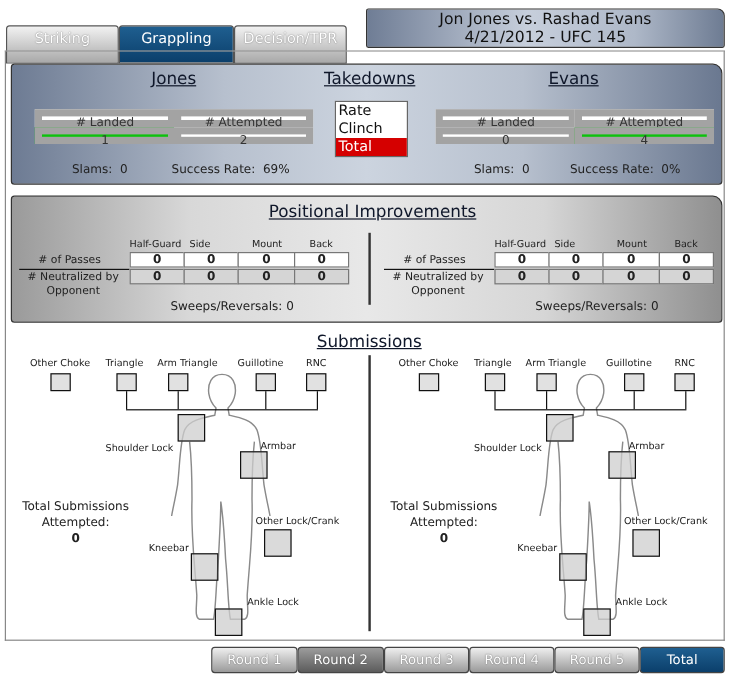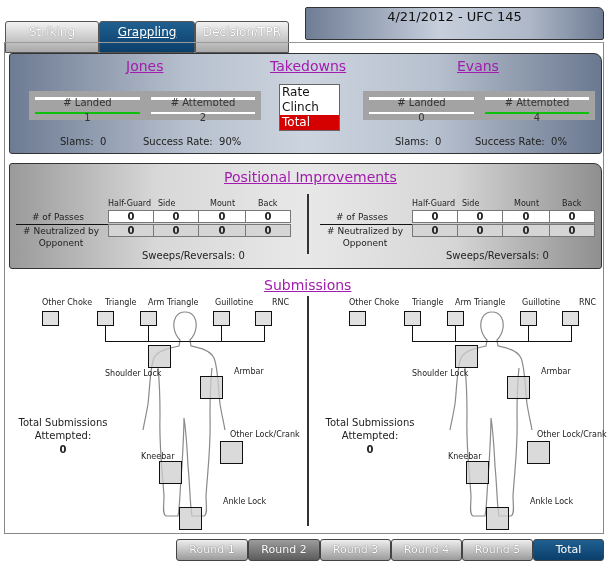--- a/index.html
+++ b/index.html
@@ -1,74 +1,75 @@
 <!DOCTYPE html>
 <html><head>
 <meta charset="utf-8">
 <style>
   html,body{margin:0;padding:0;background:#fff;}
   body{width:610px;height:574px;position:relative;overflow:hidden;font-family:"DejaVu Sans","Liberation Sans",sans-serif;color:#222;}
   
   .tab{position:absolute;top:21px;height:32px;box-sizing:border-box;border:1px solid #555;border-radius:3px 3px 0 0;
        background:linear-gradient(#f2f2f2,#a9a9a9);color:#fff;font-size:12px;text-align:center;line-height:20px;
        text-shadow:0 0 1px #555;cursor:pointer;}
-  .tab.active{background:linear-gradient(#1f5f90,#0b3f6b);color:#fff;text-shadow:none;text-decoration:underline;}
+  .tab.active{background:linear-gradient(#1f5f90,#0b3f6b);color:#fff;text-shadow:none;}
   .title-box{position:absolute;left:305px;top:7px;width:299px;height:33px;box-sizing:border-box;border:1px solid #333;border-radius:2px 6px 2px 2px;
        background:linear-gradient(90deg,#6f7d95,#c7cfdc 45%,#aeb8c8 75%,#6e7c93);text-align:center;font-size:13px;line-height:15px;padding-top:1px;color:#111;}
   .frame{position:absolute;left:4px;top:42px;width:600px;height:492px;box-sizing:border-box;border:1px solid #888;border-top:1px solid #999;}
   .panel-td{position:absolute;left:9px;top:53px;width:593px;height:101px;box-sizing:border-box;border:1px solid #333;border-radius:3px 8px 3px 3px;
        background:linear-gradient(90deg,#6d7b93 0%,#b7c0ce 30%,#ccd4df 50%,#b7c0ce 72%,#6a7890 100%);}
   .panel-pos{position:absolute;left:9px;top:163px;width:593px;height:106px;box-sizing:border-box;border:1px solid #333;border-radius:3px 8px 3px 3px;
        background:linear-gradient(90deg,#9a9a9a 0%,#d8d8d8 25%,#e8e8e8 50%,#d6d6d6 75%,#8f8f8f 100%);}
-  .hdr{position:absolute;font-size:14px;text-decoration:underline;color:#a21caf;white-space:nowrap;}
+  .hdr{position:absolute;font-size:14px;text-decoration:underline;color:#0f172a;white-space:nowrap;}
   .cell{position:absolute;box-sizing:border-box;border:6px solid #a3a3a3;font-size:10px;text-align:center;line-height:12px;color:#333;background:#fff;}
   .cell.green{background:#0cc20c;}
   .small{position:absolute;font-size:10px;color:#222;white-space:nowrap;}
   .tdlist{position:absolute;left:279px;top:84px;width:61px;box-sizing:border-box;border:1px solid #666;background:#fff;}
   .tdlist div{font-size:12px;line-height:14px;height:15px;padding-left:2px;color:#111;cursor:pointer;}
   .tdlist div.sel{background:#d50000;color:#fff;}
   .colh{position:absolute;font-size:8px;font-weight:normal;color:#222;white-space:nowrap;}
   .pcell{position:absolute;height:13px;box-sizing:border-box;border:1px solid #777;font-size:10px;font-weight:bold;text-align:center;line-height:11px;color:#222;}
   .pc-w{background:#fff;}
   .pc-g{background:#d5d5d5;}
   .rowlbl{position:absolute;font-size:9px;color:#222;text-align:center;white-space:nowrap;line-height:12px;}
   .vdiv{position:absolute;width:2px;background:#333;}
-  .sublbl{position:absolute;font-size:8px;color:#222;white-space:nowrap;margin-left:17px;}
+  .sublbl{position:absolute;font-size:8px;color:#222;white-space:nowrap;}
   .sbox{position:absolute;width:17px;height:15px;box-sizing:border-box;border:1px solid #111;background:#e1e1e1;cursor:pointer;}
   .bbox{position:absolute;width:23px;height:23px;box-sizing:border-box;border:1px solid #111;background:rgba(205,205,205,0.75);cursor:pointer;}
   .tot{position:absolute;font-size:10px;text-align:center;color:#222;line-height:13px;}
   .rtab{position:absolute;top:539px;height:22px;box-sizing:border-box;border:1px solid #444;border-radius:3px;
         background:linear-gradient(#eeeeee,#9a9a9a);color:#fff;font-size:11px;text-align:center;line-height:20px;text-shadow:0 0 1px #444;cursor:pointer;}
   .rtab.dark{background:linear-gradient(#9c9c9c,#5c5c5c);}
   .rtab.active{background:linear-gradient(#1f5f90,#0b3f6b);text-shadow:none;}
 </style>
 </head>
 <body>
 
 <div class="tab" style="left:5px;width:94px;">Striking</div>
 <div class="tab active" style="left:99px;width:96px;">Grappling</div>
 <div class="tab" style="left:195px;width:94px;">Decision/TPR</div>
 
 <div class="title-box">
+  <div>Jon Jones vs. Rashad Evans</div>
   <div>4/21/2012 - UFC 145</div>
 </div>
 
 <div class="frame"></div>
 
 <div class="panel-td"></div>
 <div class="hdr" style="left:126px;top:58px;">Jones</div>
 <div class="hdr" style="left:270px;top:58px;">Takedowns</div>
 <div class="hdr" style="left:457px;top:58px;">Evans</div>
 
 <div class="cell" style="left:29px;top:91px;width:117px;height:15px;"># Landed</div>
 <div class="cell" style="left:145px;top:91px;width:116px;height:15px;"># Attempted</div>
 <div class="cell green" style="left:29px;top:106px;width:117px;height:14px;">1</div>
 <div class="cell" style="left:145px;top:106px;width:116px;height:14px;">2</div>
 <div class="small" style="left:60px;top:136px;"><span>Slams:</span>&nbsp;&nbsp;<span>0</span></div>
-<div class="small" style="left:143px;top:136px;"><span>Success Rate:</span>&nbsp;&nbsp;<span>90%</span></div>
+<div class="small" style="left:143px;top:136px;"><span>Success Rate:</span>&nbsp;&nbsp;<span>69%</span></div>
 
 <div class="tdlist">
   <div>Rate</div>
   <div>Clinch</div>
   <div class="sel">Total</div>
 </div>
 
 <div class="cell" style="left:363px;top:91px;width:117px;height:15px;"># Landed</div>
 <div class="cell" style="left:479px;top:91px;width:116px;height:15px;"># Attempted</div>
 <div class="cell" style="left:363px;top:106px;width:117px;height:14px;">0</div>

